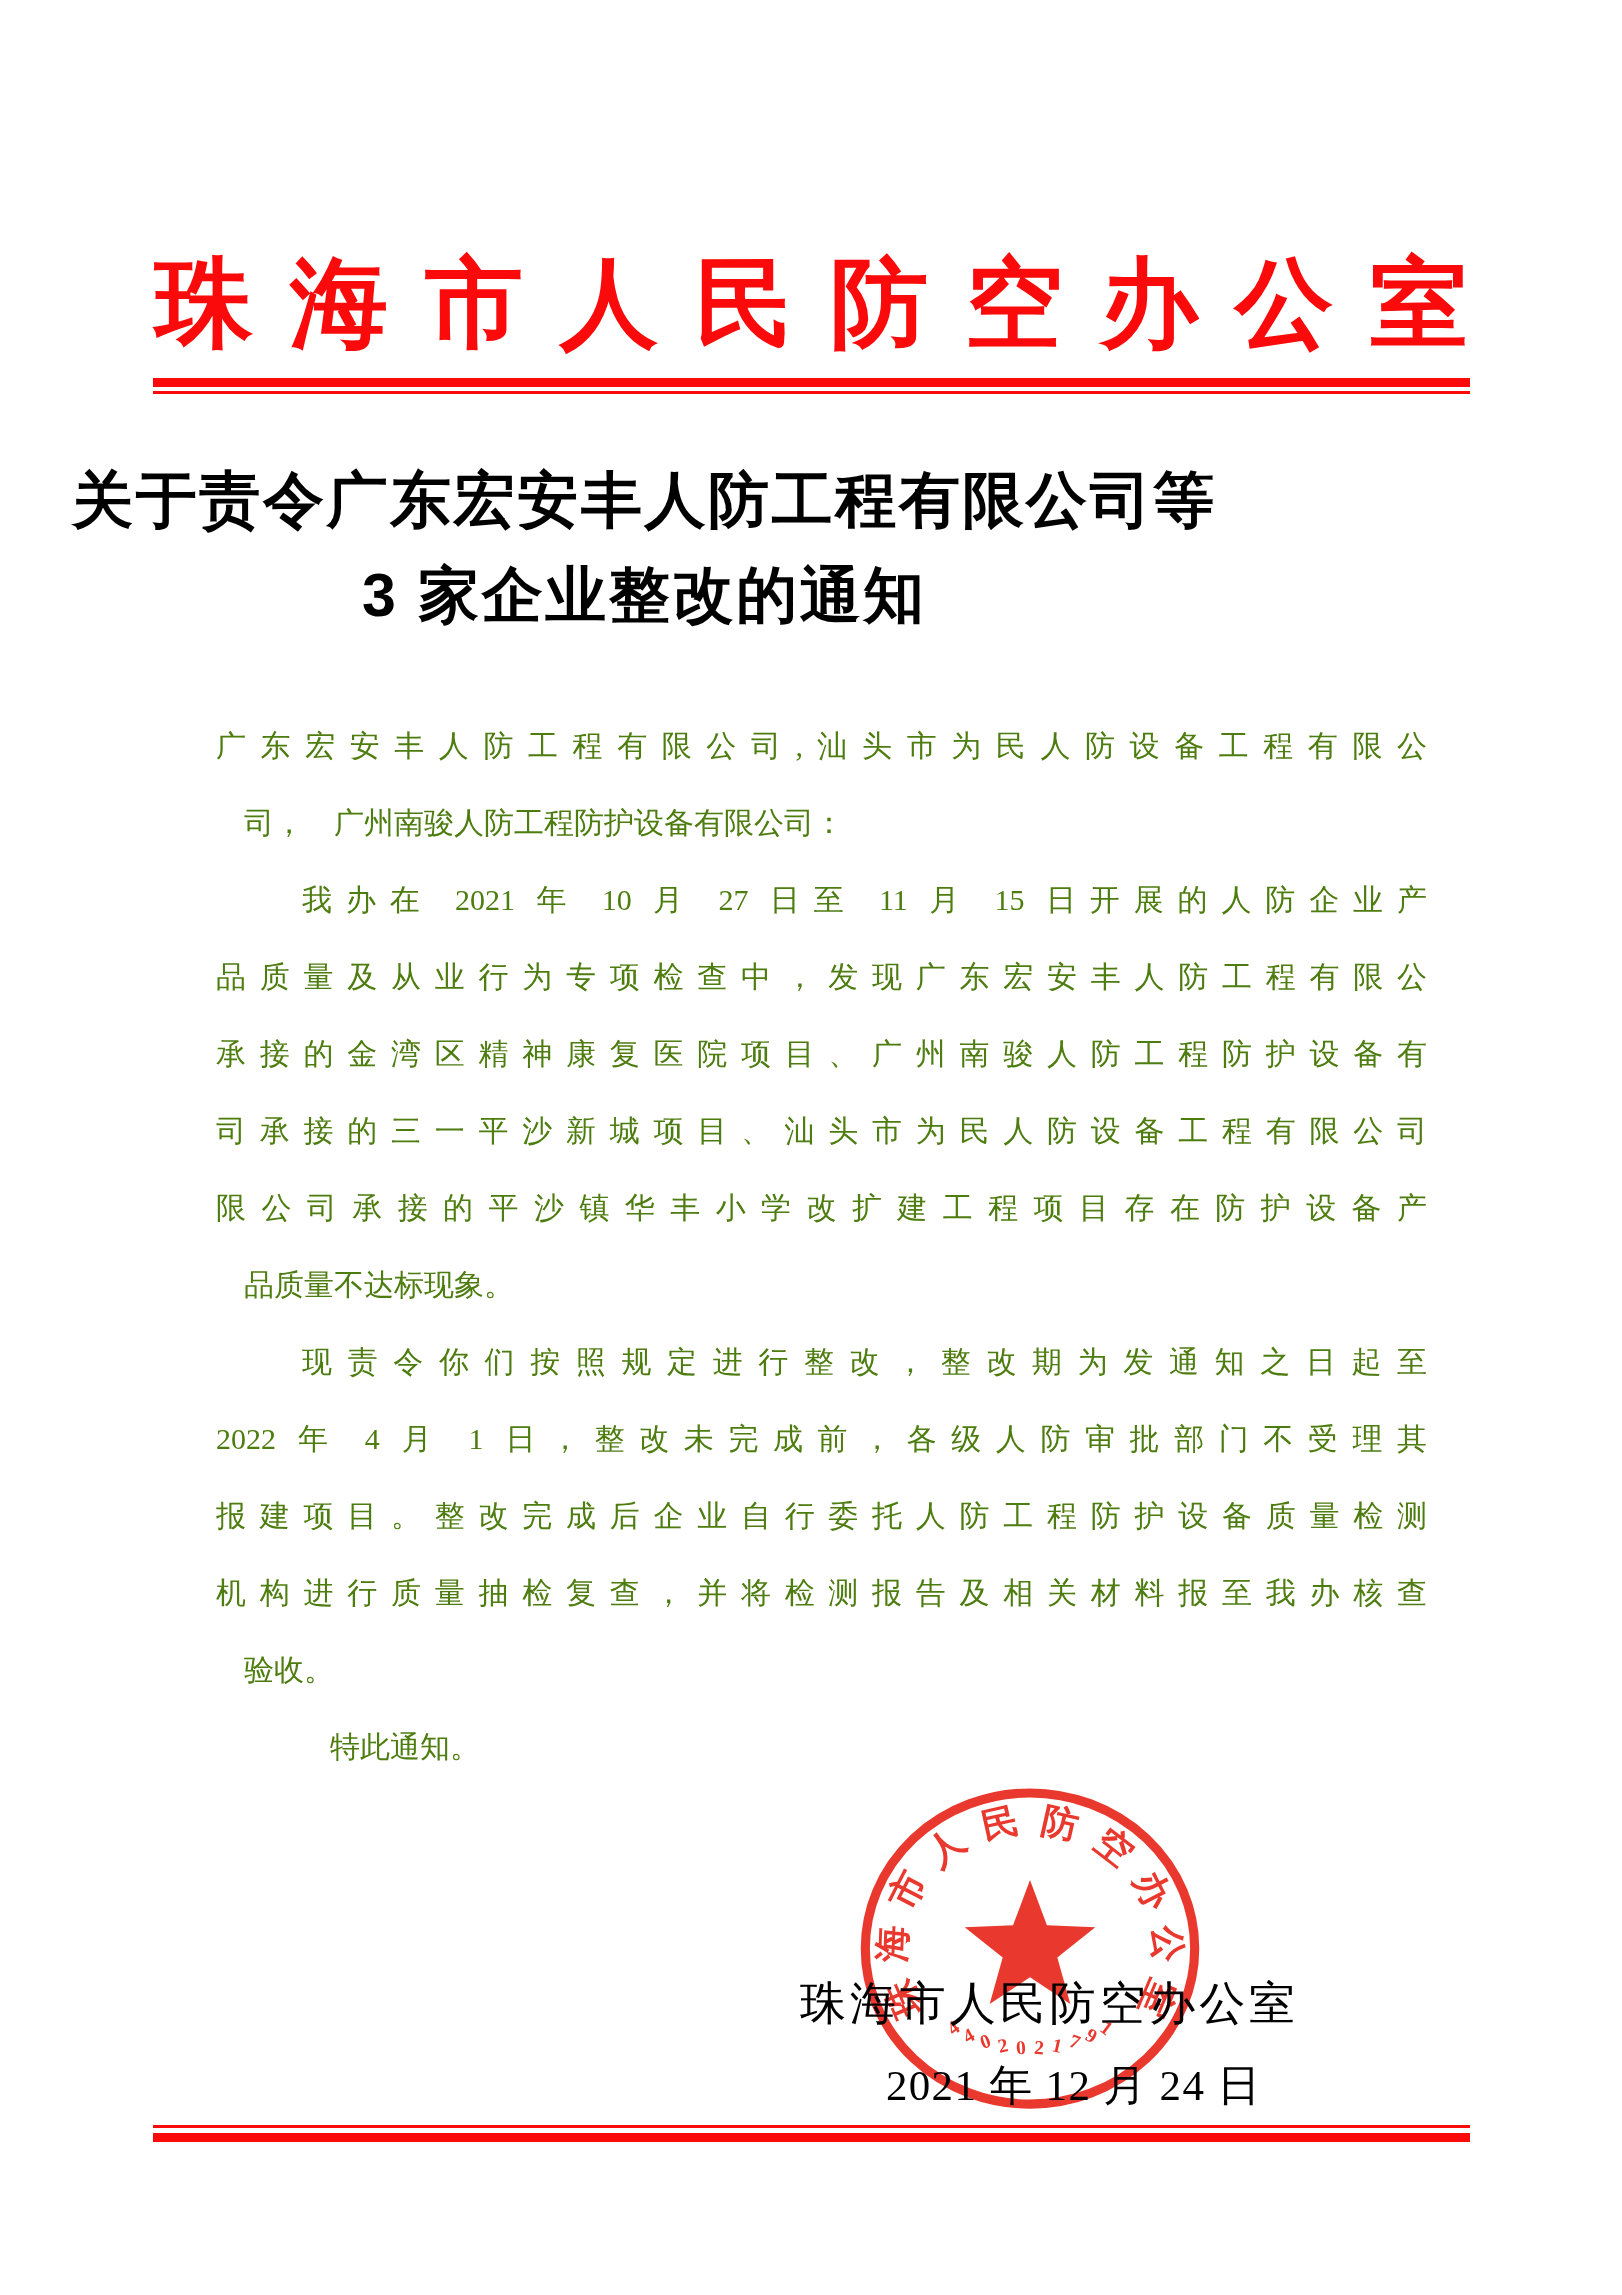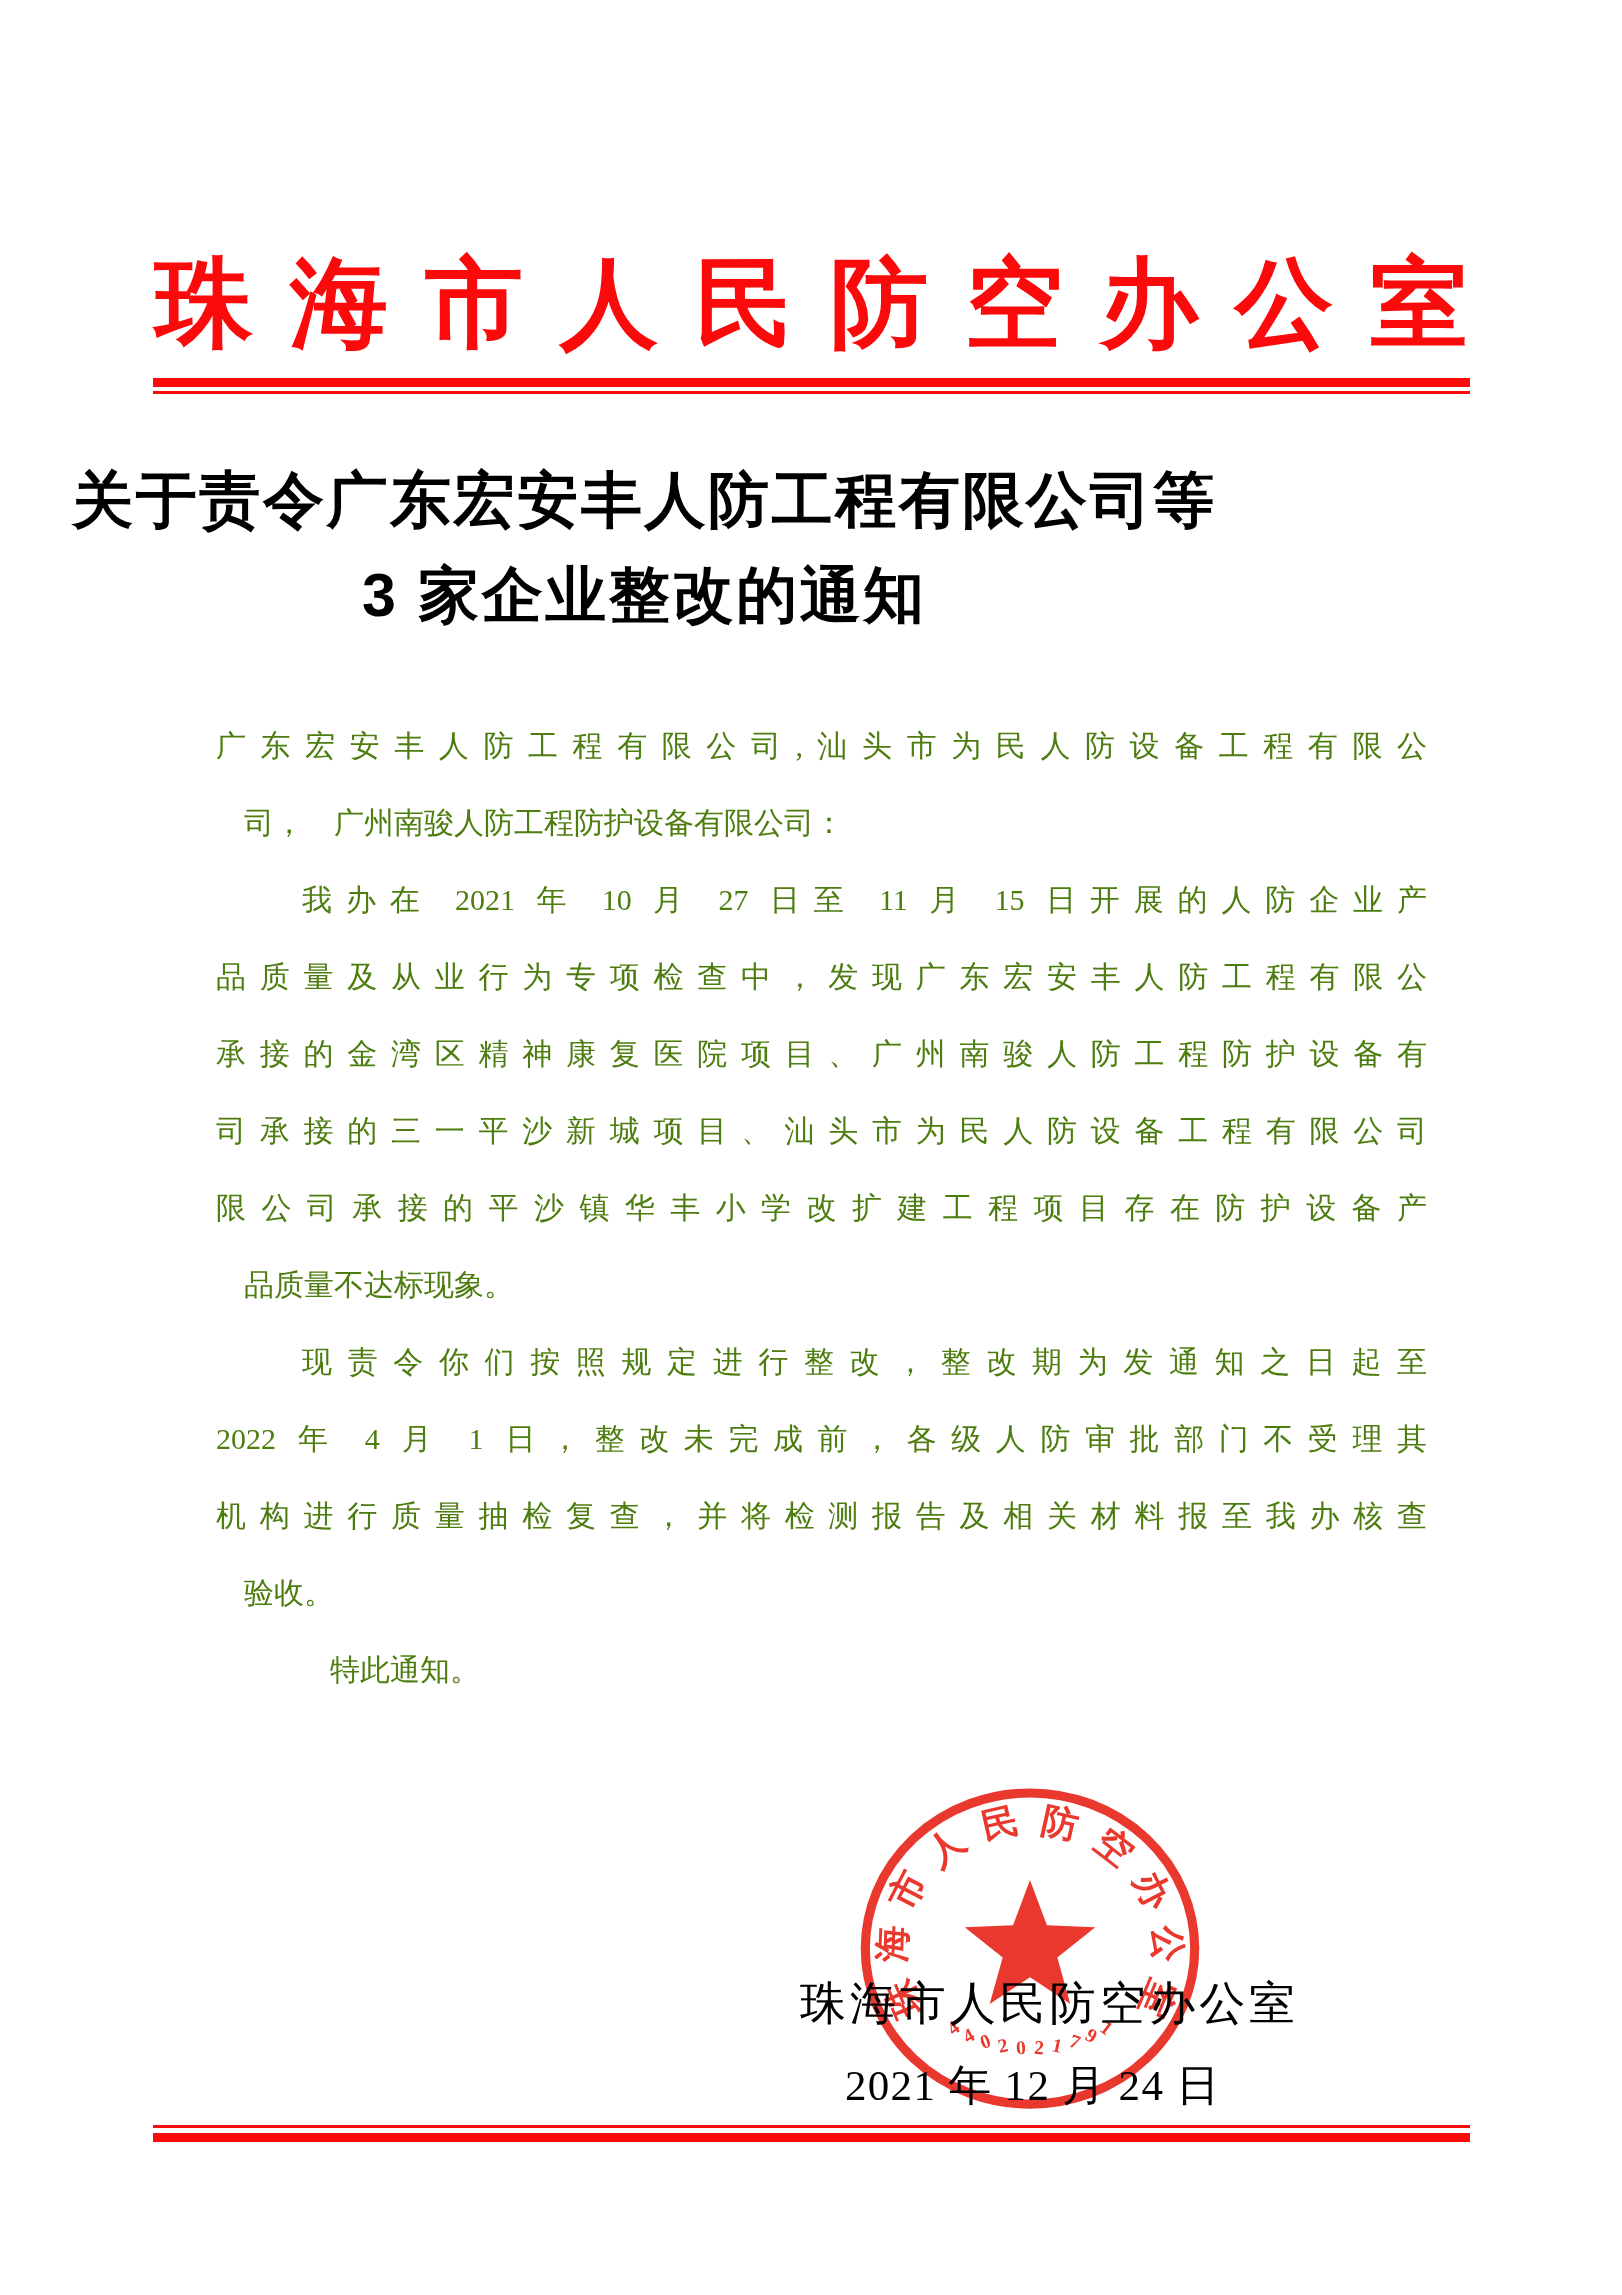--- a/index.html
+++ b/index.html
@@ -58,21 +58,21 @@
     font-family:"Liberation Serif","DejaVu Serif",serif;
     font-weight:700;
   }
   
   .signature{
     position:absolute;left:800px;top:1978px;
     font-size:46px;line-height:52px;letter-spacing:3.9px;
     color:#000;z-index:2;white-space:nowrap;
   }
   .sign-date{
-    position:absolute;left:845px;top:2061px;
+    position:absolute;left:886px;top:2061px;
     font-size:43px;line-height:50px;letter-spacing:1.3px;
     color:#000;z-index:2;white-space:nowrap;
   }
 </style>
 </head>
 <body>
 
 <div class="page">
 
   <div class="agency" style="color: rgb(250, 10, 10);">珠海市人民防空办公室</div>
@@ -89,20 +89,21 @@
       <div class="line">广东宏安丰人防工程有限公司,汕头市为民人防设备工程有限公</div>
       <div class="line last">司，　广州南骏人防工程防护设备有限公司：</div>
       <div class="line indent">我办在 2021 年 10 月 27 日至 11 月 15 日开展的人防企业产</div>
       <div class="line">品质量及从业行为专项检查中，发现广东宏安丰人防工程有限公</div>
       <div class="line">承接的金湾区精神康复医院项目、广州南骏人防工程防护设备有</div>
       <div class="line">司承接的三一平沙新城项目、汕头市为民人防设备工程有限公司</div>
       <div class="line">限公司承接的平沙镇华丰小学改扩建工程项目存在防护设备产</div>
       <div class="line last">品质量不达标现象。</div>
       <div class="line indent">现责令你们按照规定进行整改，整改期为发通知之日起至</div>
       <div class="line">2022 年 4 月 1 日，整改未完成前，各级人防审批部门不受理其</div>
+      <div class="line">报建项目。整改完成后企业自行委托人防工程防护设备质量检测</div>
       <div class="line">机构进行质量抽检复查，并将检测报告及相关材料报至我办核查</div>
       <div class="line last">验收。</div>
       <div class="line indent last">特此通知。</div>
     </div>
 
   <svg class="seal" id="seal-svg" viewBox="-280 -265 560 530">
     <ellipse id="seal-ring" cx="0" cy="0" rx="252" ry="238" fill="none" stroke-width="14" stroke="#e8281c"></ellipse>
     <polygon id="seal-star" points="0,-105 25.9,-35.6 99.9,-32.4 41.8,13.6 61.7,84.9 0,44 -61.7,84.9 -41.8,13.6 -99.9,-32.4 -25.9,-35.6" fill="#e8281c"></polygon>
     <g id="seal-arc-text">
         <text class="seal-char" transform="translate(-176.7,69.2) rotate(-113.0)" font-size="56" text-anchor="middle" fill="#e8281c">珠</text>

